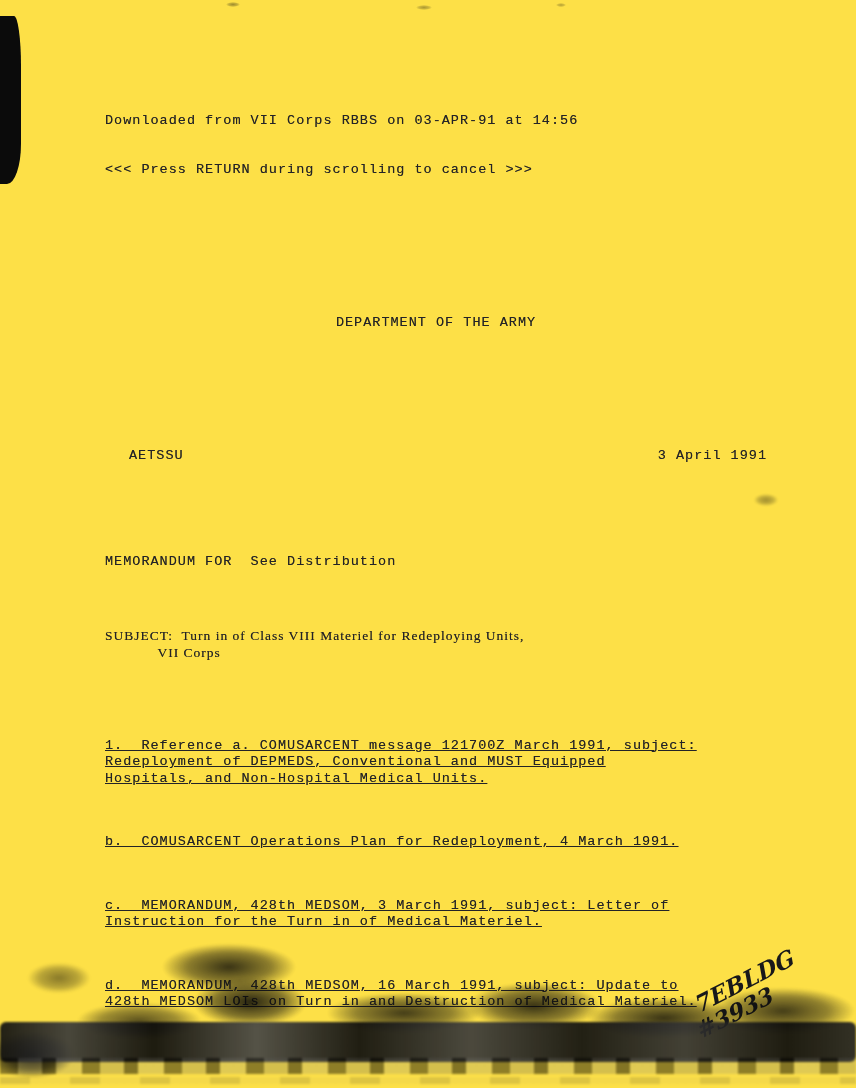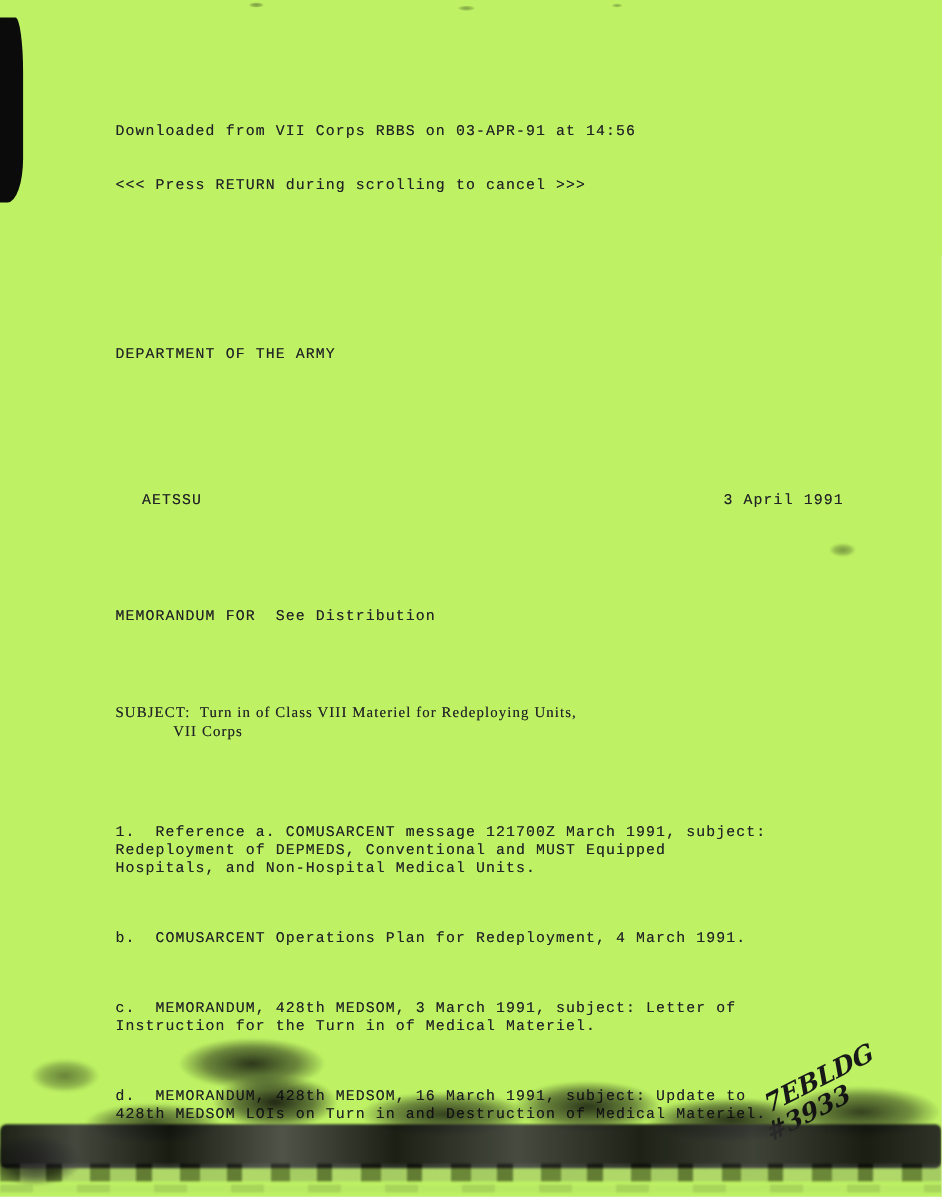--- a/index.html
+++ b/index.html
@@ -4,39 +4,39 @@
 <style>
   * { margin:0; padding:0; box-sizing:border-box; }
   html,body { width:856px; height:1088px; }
   body {
     background:#e8e8e6;
     font-family:"Liberation Mono","DejaVu Sans Mono",monospace;
   }
   .page {
     position:relative;
     width:856px; height:1088px;
-    background:#bef264;
+    background:#fde047;
     overflow:hidden;
     color:#232327;
   }
   .content {
     position:absolute;
     top:30px; left:105px; width:662px;
     font-size:13.5px;
     line-height:16.5px;
     letter-spacing:1px;
     white-space:pre-wrap;
     text-shadow:0 0 0.6px rgba(25,25,28,0.55);
   }
   .bbs { margin-bottom:21px; }
-  .letterhead { margin-bottom:34px; }
+  .letterhead { text-align:center; margin-bottom:34px; }
   .meta { display:flex; justify-content:space-between; margin-bottom:40px;margin-left:24px; }
-  .memo-for { margin-bottom:20px; }
+  .memo-for { margin-bottom:8px; }
   .subject { margin-bottom:27px;font-family:Liberation Serif, serif; }
-  .para { margin-bottom:14px; }
+  .para { margin-bottom:14px;text-decoration:underline; }
 
   
   .annotation {
     position:absolute;
     right:52px; bottom:72px;
     transform:rotate(-27deg) skewX(-6deg);
     font-family:"DejaVu Serif",serif;
     font-style:italic;
     font-weight:bold;
     font-size:23px;

